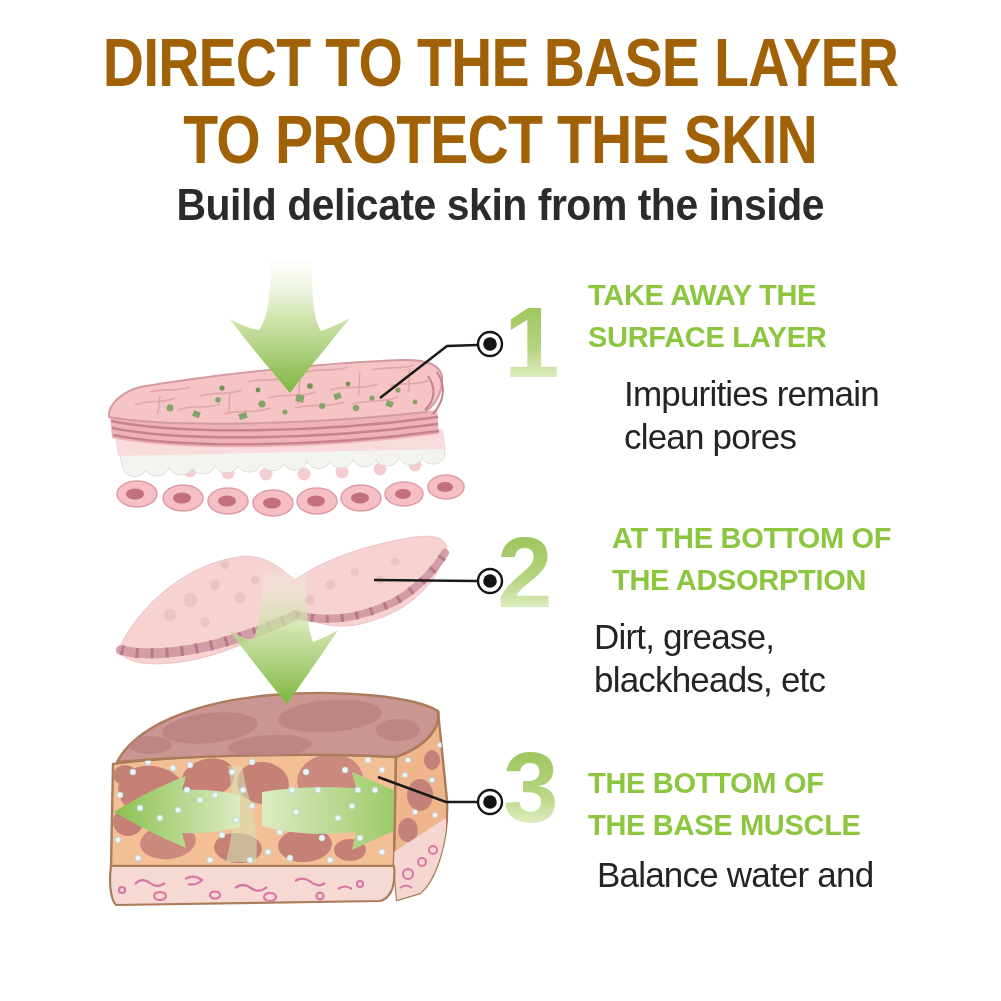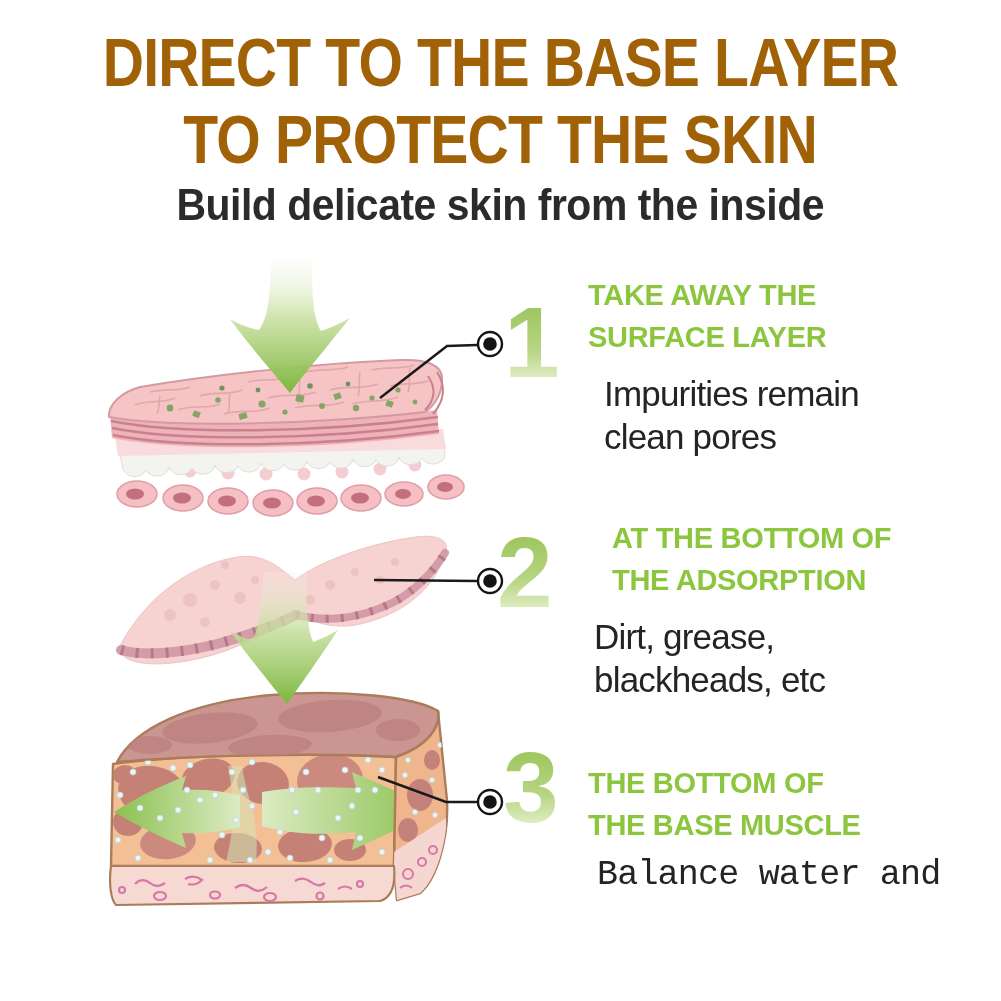--- a/index.html
+++ b/index.html
@@ -323,37 +323,37 @@
   </div>
   <div class="subtitle">
     <span>Build delicate skin from the inside</span>
   </div>
 
   <div class="step-number" style="left:504px;top:292px;">1</div>
   <div class="step-heading" style="left:588px;top:274px;">
     <div>TAKE AWAY THE</div>
     <div>SURFACE LAYER</div>
   </div>
-  <div class="step-body" style="left:604px;top:372px;">
+  <div class="step-body" style="left:624px;top:372px;">
     <div>Impurities remain</div>
     <div>clean pores</div>
   </div>
 
   <div class="step-number" style="left:497px;top:522px;">2</div>
   <div class="step-heading" style="left:612px;top:517px;">
     <div>AT THE BOTTOM OF</div>
     <div>THE ADSORPTION</div>
   </div>
   <div class="step-body" style="left:594px;top:615px;">
     <div>Dirt, grease,</div>
     <div>blackheads, etc</div>
   </div>
 
   <div class="step-number" style="left:503px;top:737px;">3</div>
   <div class="step-heading" style="left:588px;top:762px;">
     <div>THE BOTTOM OF</div>
     <div>THE BASE MUSCLE</div>
   </div>
-  <div class="step-body" style="left:597px;top:854px;line-height:42px;font-family:Liberation Mono, monospace;">
+  <div class="step-body" style="left:597px;top:854px;line-height:42px;">
     <div>Balance water and</div>
   </div>
 
 </div>
 
 </body></html>

